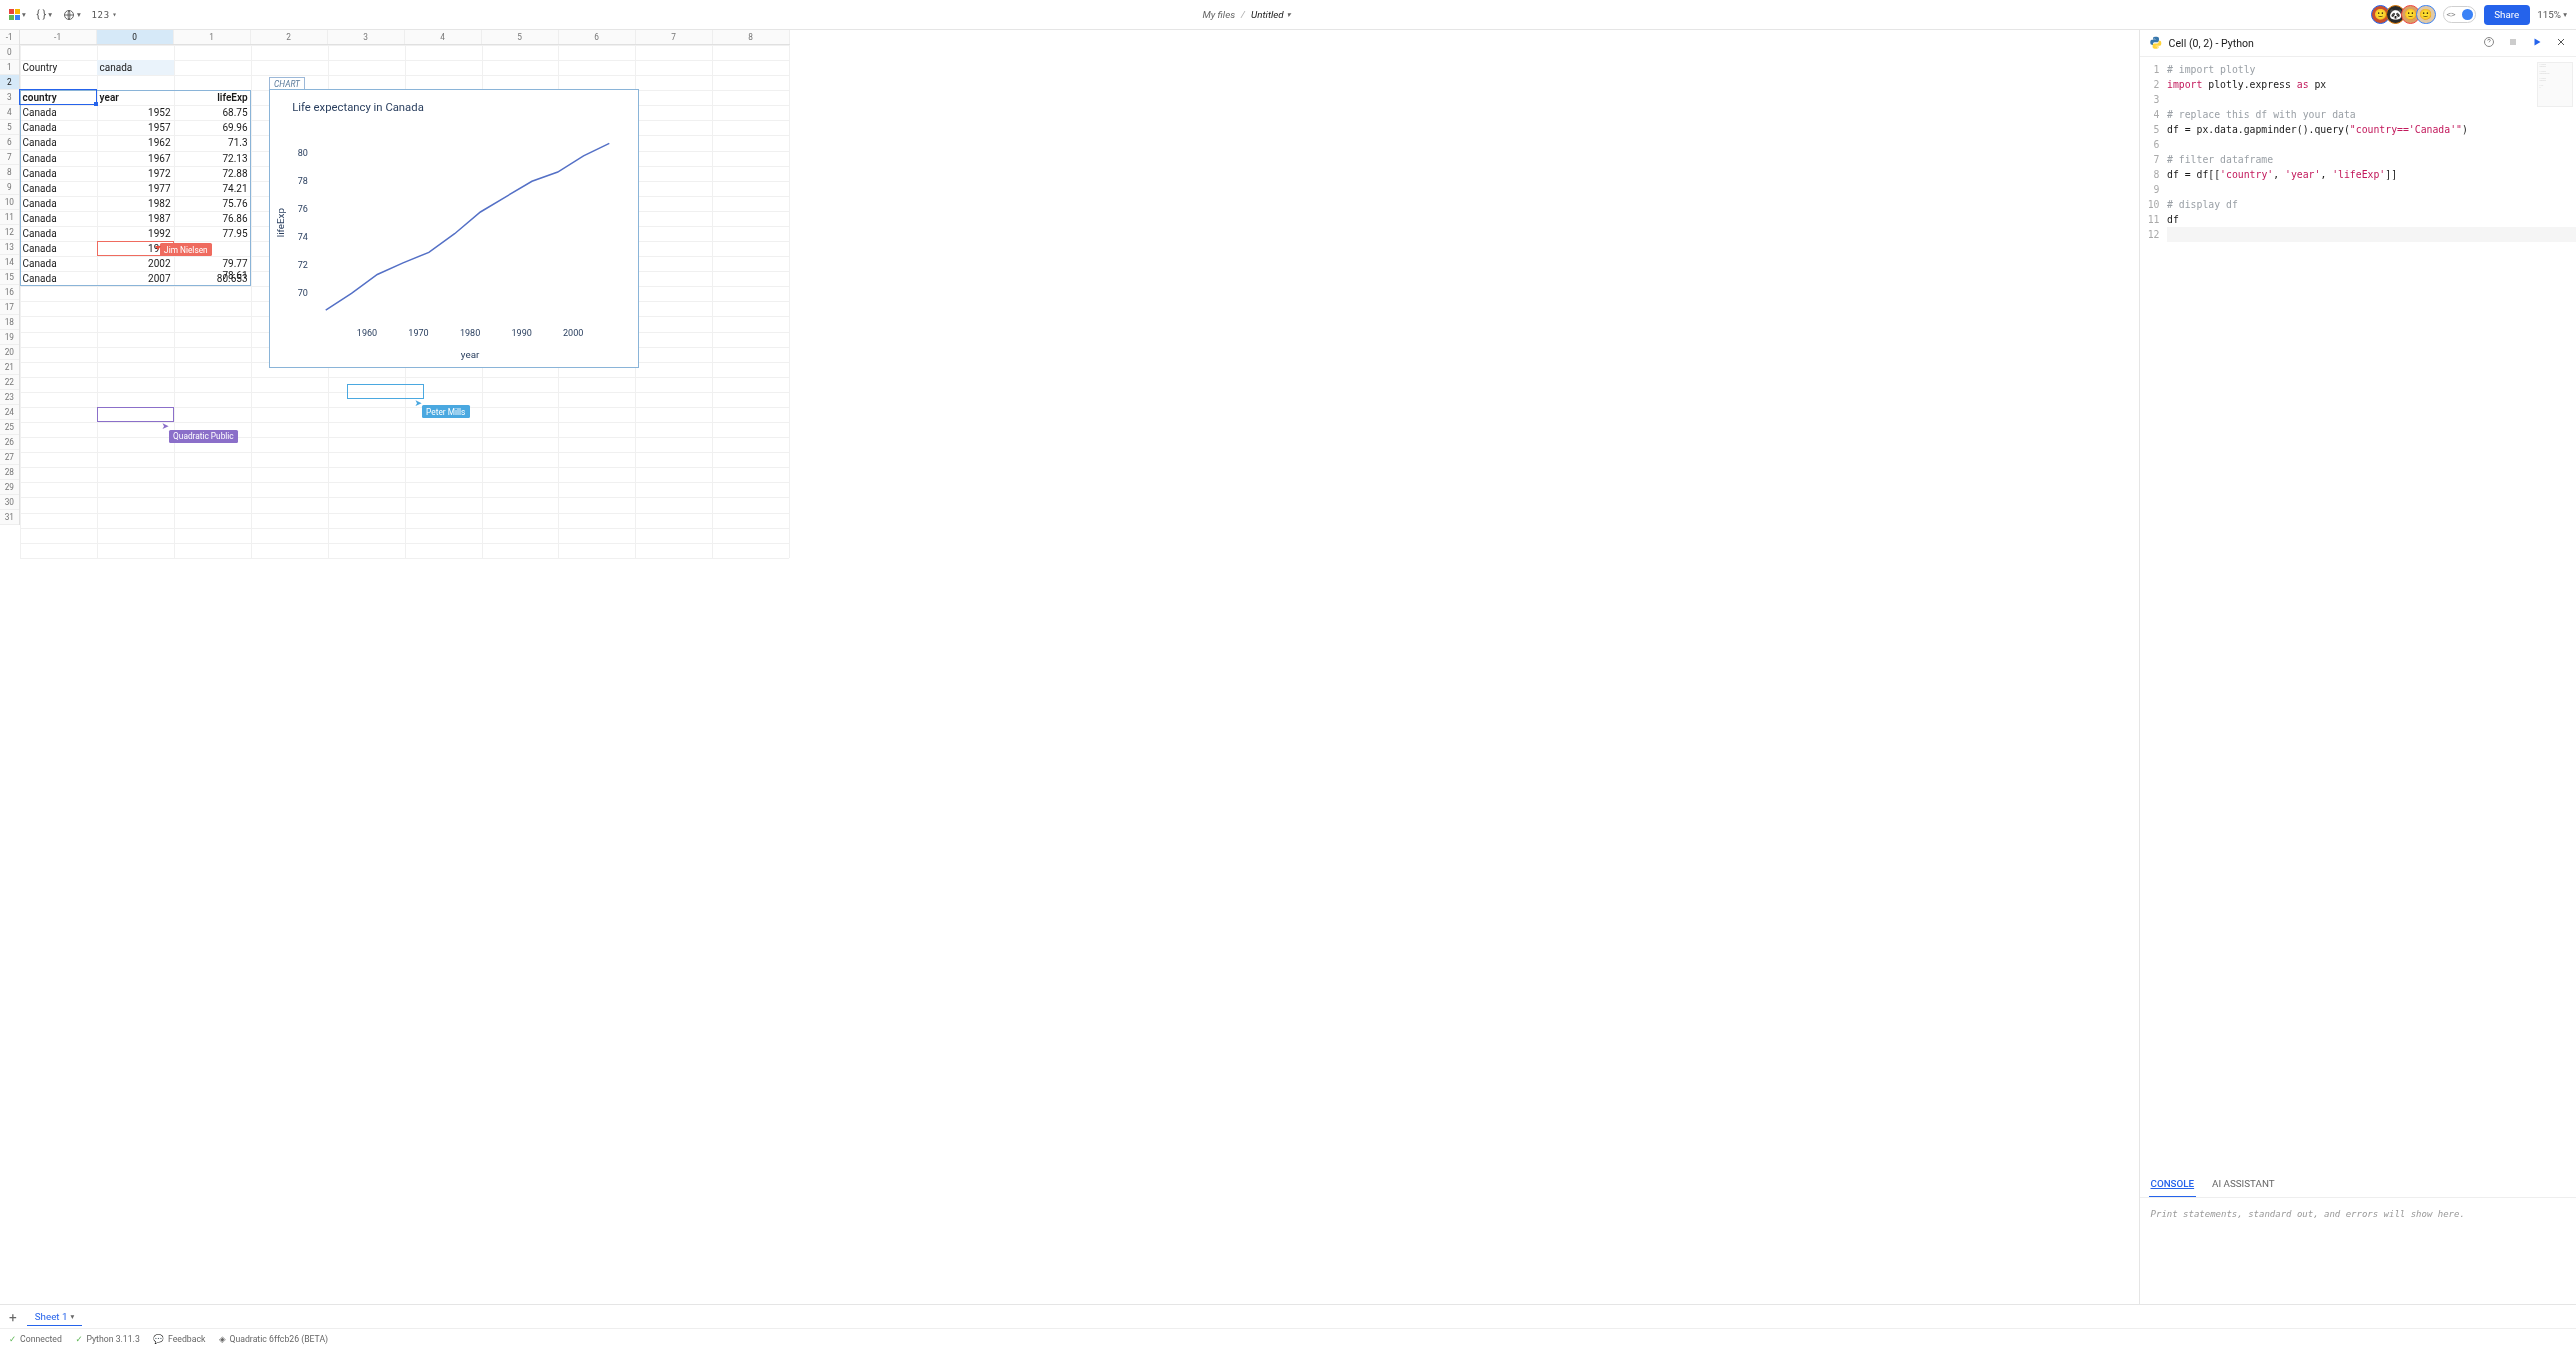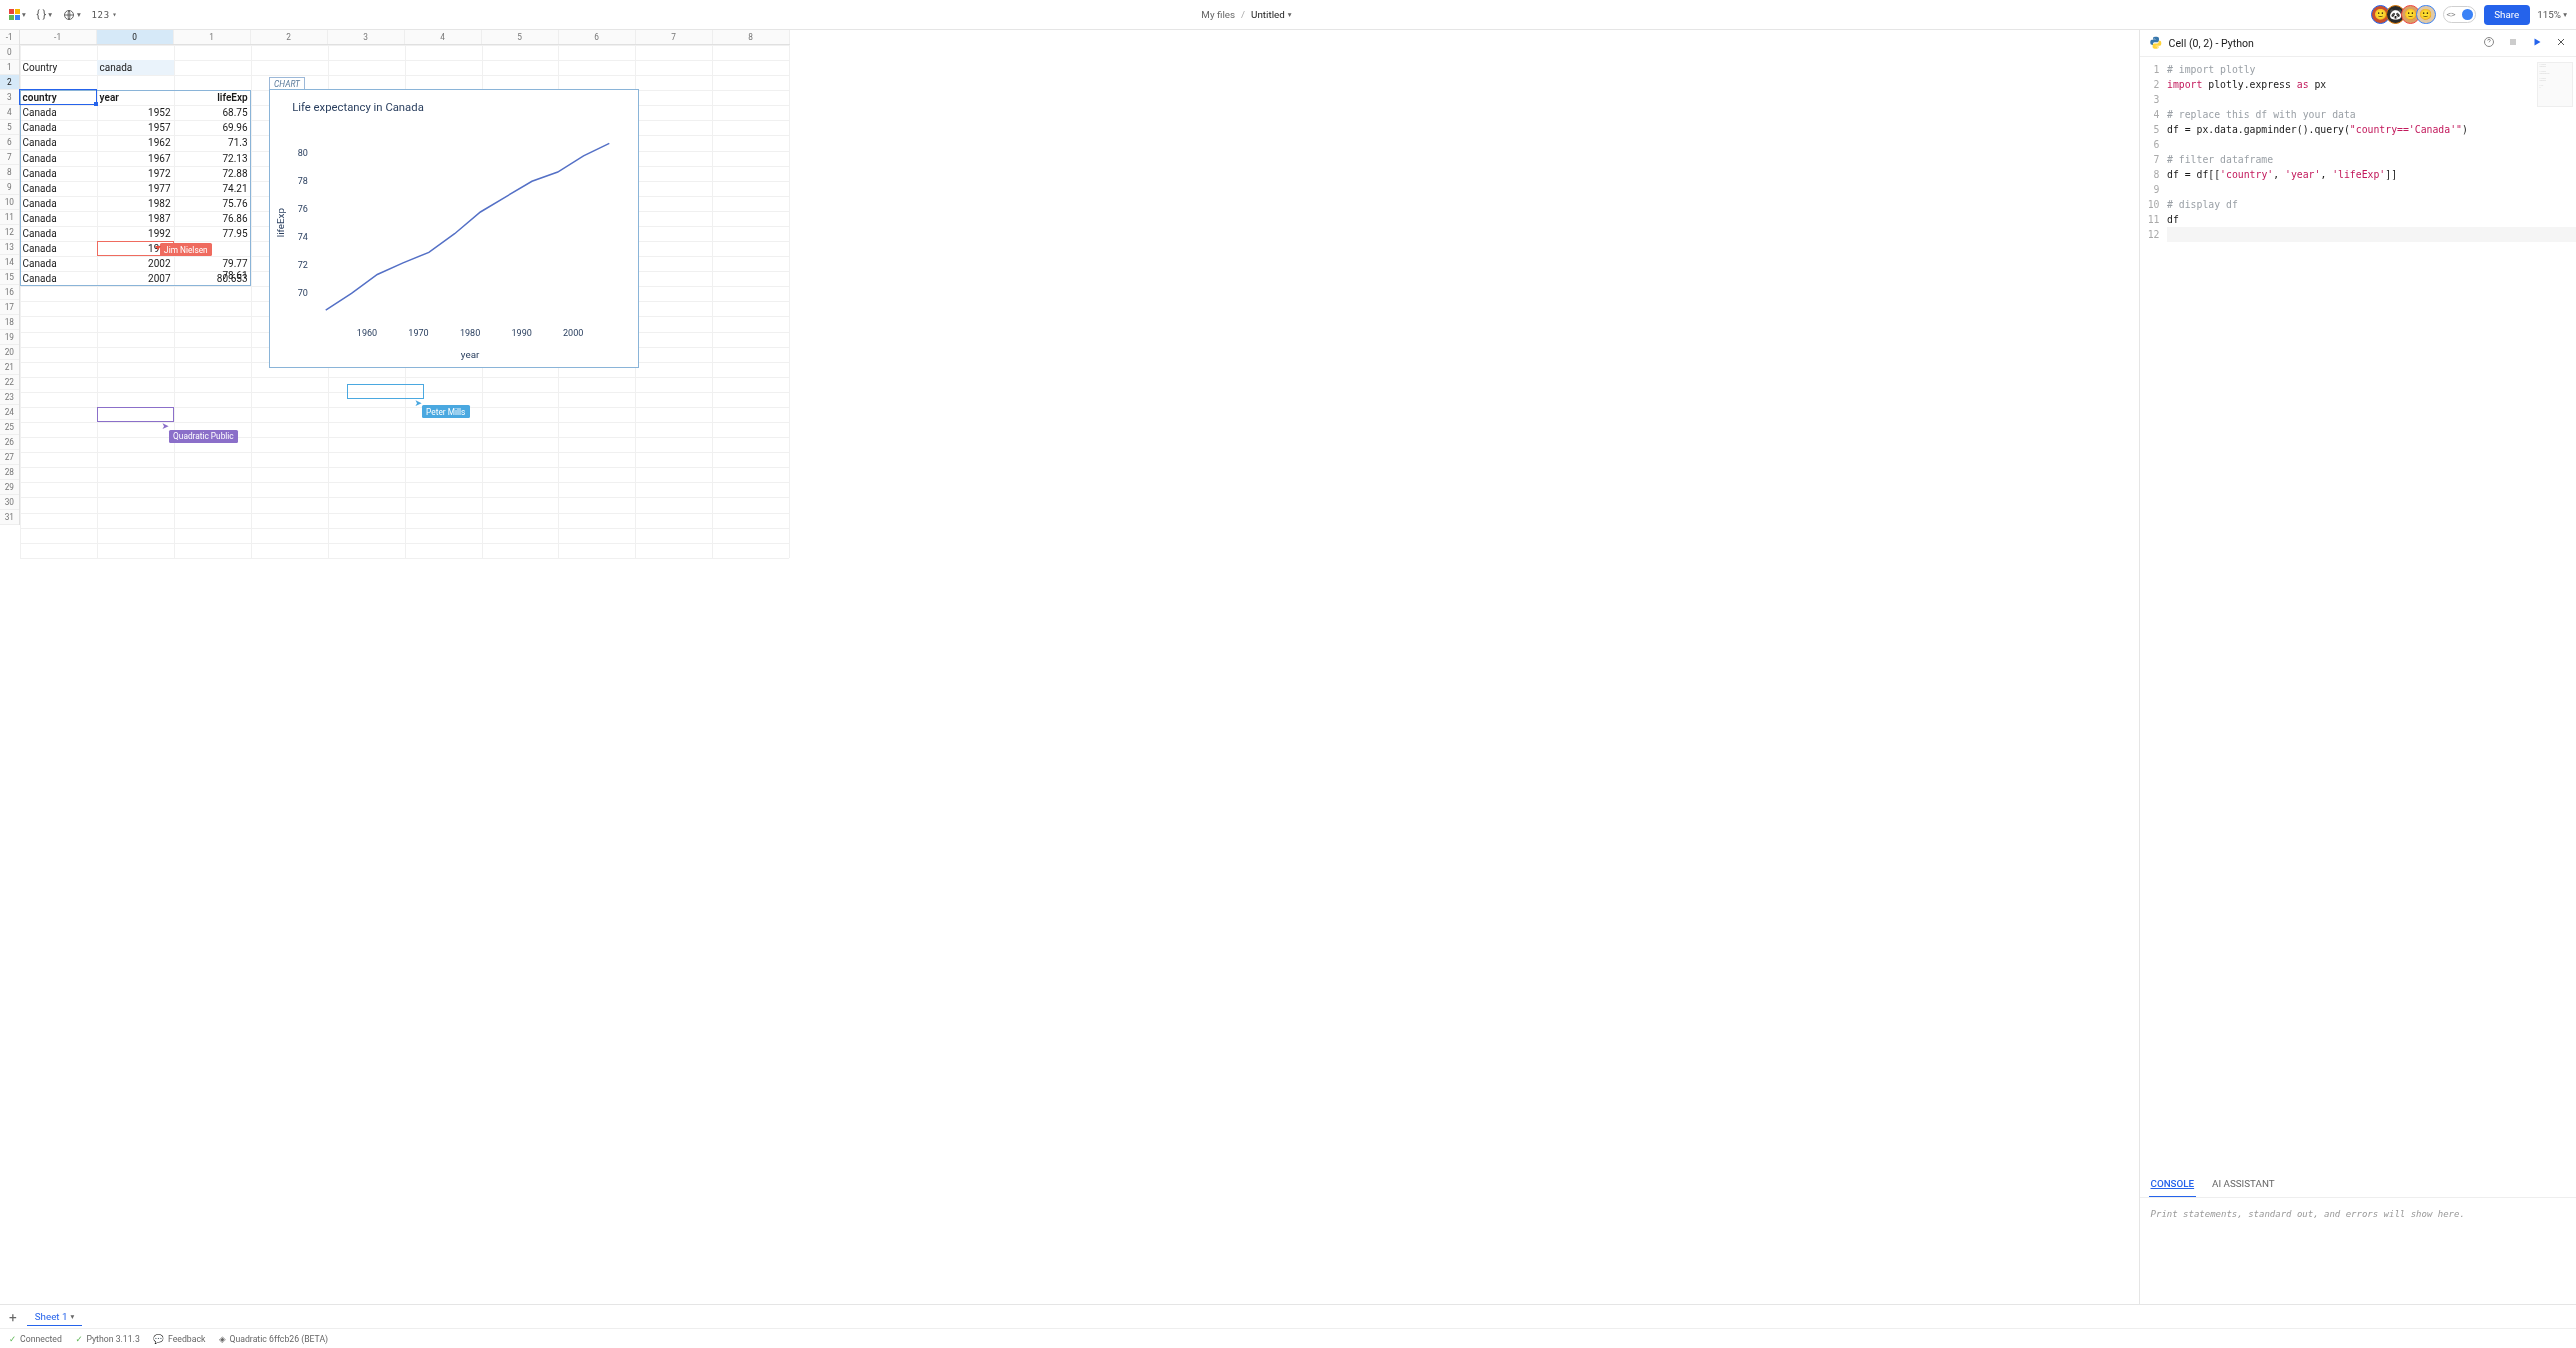--- a/index.html
+++ b/index.html
@@ -10,21 +10,21 @@
 .topbar { display: flex; align-items: center; padding: 4.5px 9px; border-bottom: 0.8px solid #e5e5e5; height: 30px; }
 .topbar-left { display: flex; align-items: center; gap: 10.6px; }
 .logo-btn { display: flex; align-items: center; gap: 1.5px; cursor: pointer; }
 .logo-grid { display: grid; grid-template-columns: 5.3px 5.3px; grid-template-rows: 5.3px 5.3px; gap: 0.8px; }
 .logo-grid > div:nth-child(1){background:#e8443a;} .logo-grid > div:nth-child(2){background:#f7b500;}
 .logo-grid > div:nth-child(3){background:#5fb756;} .logo-grid > div:nth-child(4){background:#3b82f6;}
 .chev { font-size: 7.5px; color: #666; }
 .code-btn, .globe-btn, .num-btn { display: flex; align-items: center; gap: 2.3px; cursor: pointer; color: #555; font-size: 10.6px; }
 .num-btn { font-family: monospace; font-size: 9px; letter-spacing: 0.8px; }
 
-.topbar-center { flex: 1; display: flex; justify-content: center; align-items: center; gap: 6px; color: #666; }
+.topbar-center { flex: 1; display: flex; justify-content: center; align-items: center; gap: 6px; color: #666; font-style: italic; }
 .breadcrumb-sep { color: #aaa; }
 .file-name { color: #1a1a1a; display: flex; align-items: center; gap: 3px; }
 
 .topbar-right { display: flex; align-items: center; gap: 7.5px; }
 .avatars { display: flex; }
 .avatar { width: 19.6px; height: 19.6px; border-radius: 50%; border: 1.5px solid #fff; margin-left: -4.5px; display: flex; align-items: center; justify-content: center; font-size: 10.6px; color: #fff; }
 .toggle { width: 33px; height: 16.6px; border: 0.8px solid #d0d0d0; border-radius: 9px; position: relative; display:flex; align-items:center; padding:0 2.3px; justify-content:space-between; }
 .toggle-code { font-size: 7.5px; color: #888; font-family:monospace; }
 .toggle-knob { width: 10.6px; height: 10.6px; background: #3b82f6; border-radius: 50%; }
 .share-btn { background: #2563eb; color: #fff; padding: 4.5px 10.6px; border-radius: 3.8px; font-size: 9.8px; cursor: pointer; }

